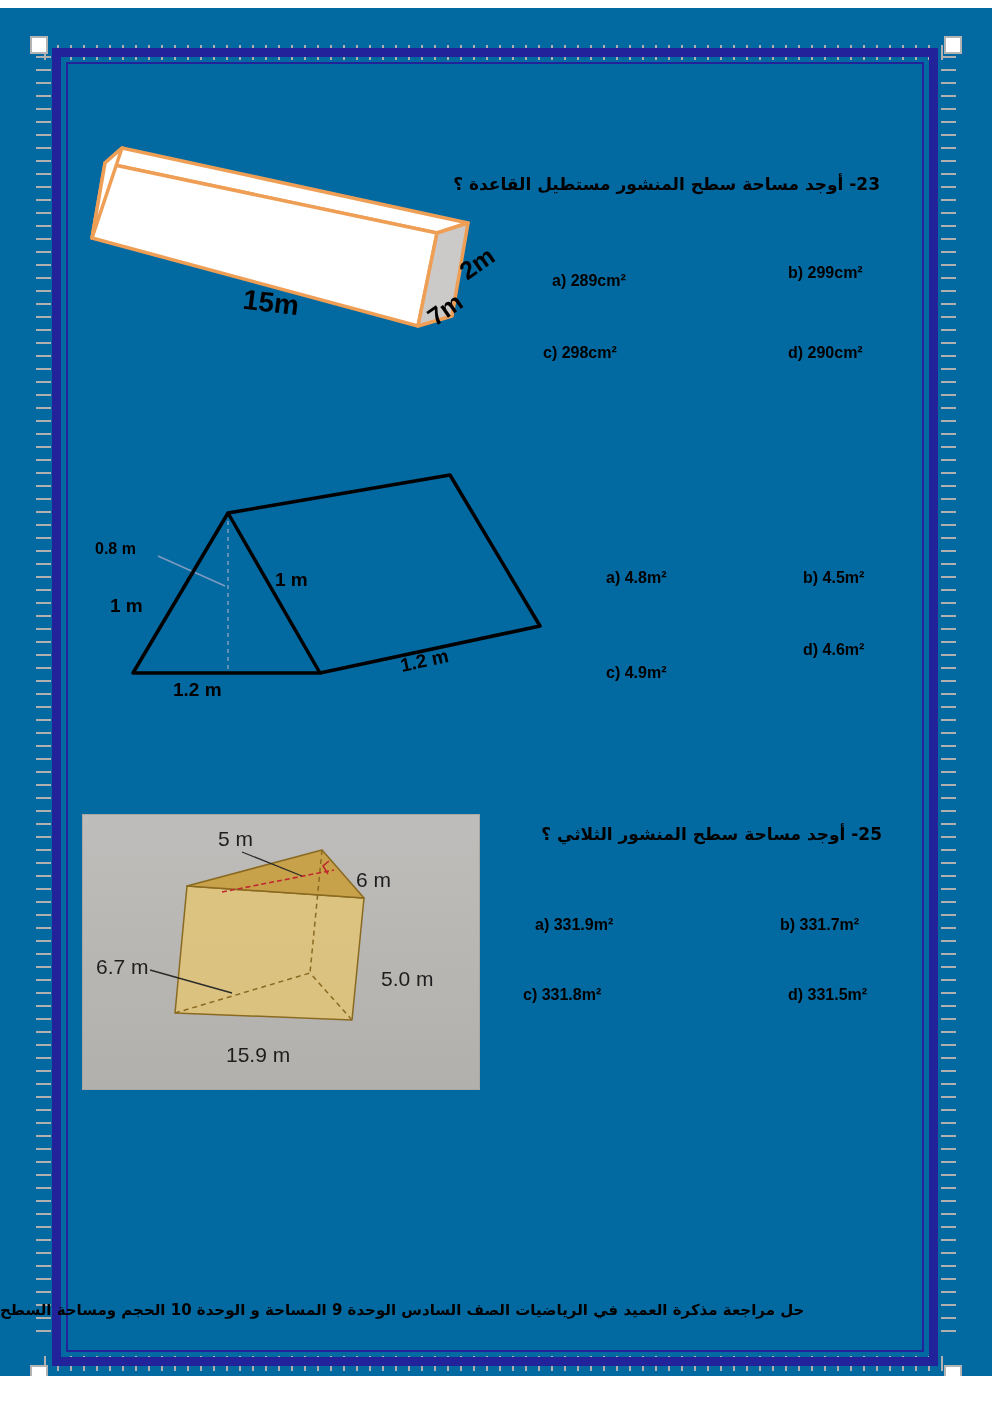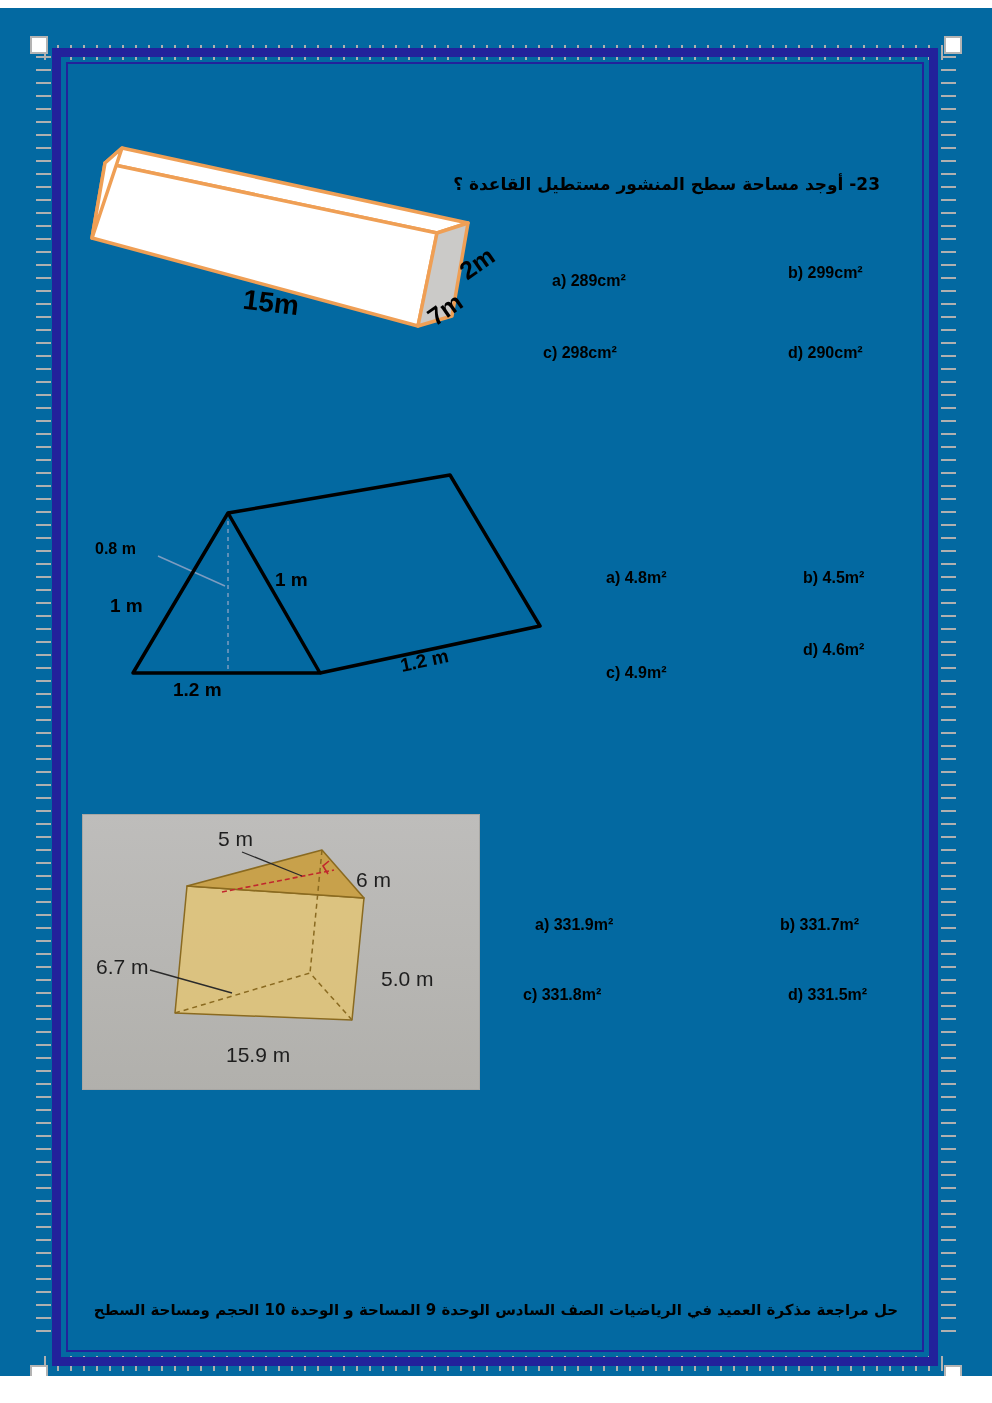--- a/index.html
+++ b/index.html
@@ -26,21 +26,21 @@
   .q-title {
     position:absolute; direction:rtl; text-align:right; font-weight:bold;
     font-size:17px; font-family:"DejaVu Sans", sans-serif; white-space:nowrap;
   }
   .answer { position:absolute; font-weight:bold; font-size:16px; white-space:nowrap; }
   .figure { position:absolute; }
   .fig-label { position:absolute; font-weight:bold; white-space:nowrap; line-height:1; }
   .photo { background:linear-gradient(180deg,#bebdbb,#b1b0ac); box-shadow:0 0 0 1px #a8a7a4 inset; }
   .photo .fig-label { font-weight:normal; color:#1e1e1e; font-size:21px; }
   .footer {
-    position:absolute; top:1293px; left:0; width:100%; text-align:center; direction:rtl;
+    position:absolute; top:1293px; left:0; width:100%; text-align:left; direction:rtl;
     font-weight:bold; font-size:15px; font-family:"DejaVu Sans", sans-serif;
   }
 </style>
 </head>
 <body>
 
 <div class="page">
 
   <div class="tick-band-h" style="top:37px"></div>
   <div class="tick-band-h" style="top:1348px"></div>
@@ -87,20 +87,21 @@
       <div class="fig-label" style="left:190px;top:112px;font-size:19px">1 m</div>
       <div class="fig-label" style="left:88px;top:222px;font-size:19px">1.2 m</div>
       <div class="fig-label" style="left:315px;top:193px;font-size:19px;transform:rotate(-12deg)">1.2 m</div>
     </div>
 
     <div class="answer" style="left:606px;top:561px">a) 4.8m²</div>
     <div class="answer" style="left:803px;top:561px">b) 4.5m²</div>
     <div class="answer" style="left:606px;top:656px">c) 4.9m²</div>
     <div class="answer" style="left:803px;top:633px">d) 4.6m²</div>
 
+    <div class="q-title" style="top:816px;right:110px">25-  أوجد مساحة سطح المنشور الثلاثي ؟</div>
 
     <div class="figure photo" style="left:82px;top:806px;width:398px;height:276px;overflow:hidden">
       <svg width="398" height="276" viewBox="0 0 398 276">
         <polygon points="105,72 282,84 270,206 93,199" fill="#e2c477" fill-opacity="0.85" stroke="#8a6a20" stroke-width="1.5" stroke-linejoin="round"></polygon>
         <polygon points="105,72 240,36 282,84" fill="#c89f45" fill-opacity="0.95" stroke="#8a6a20" stroke-width="1.5" stroke-linejoin="round"></polygon>
         <line x1="240" y1="36" x2="228" y2="159" stroke="#8a6a20" stroke-width="1.5" stroke-dasharray="5 4"></line>
         <line x1="93" y1="199" x2="228" y2="159" stroke="#8a6a20" stroke-width="1.5" stroke-dasharray="5 4"></line>
         <line x1="270" y1="206" x2="228" y2="159" stroke="#8a6a20" stroke-width="1.5" stroke-dasharray="5 4"></line>
         <line x1="140" y1="78" x2="252" y2="56" stroke="#c1272d" stroke-width="1.6" stroke-dasharray="5 3"></line>
         <polyline points="247,47 241,52 246,60" fill="none" stroke="#c1272d" stroke-width="1.6"></polyline>

